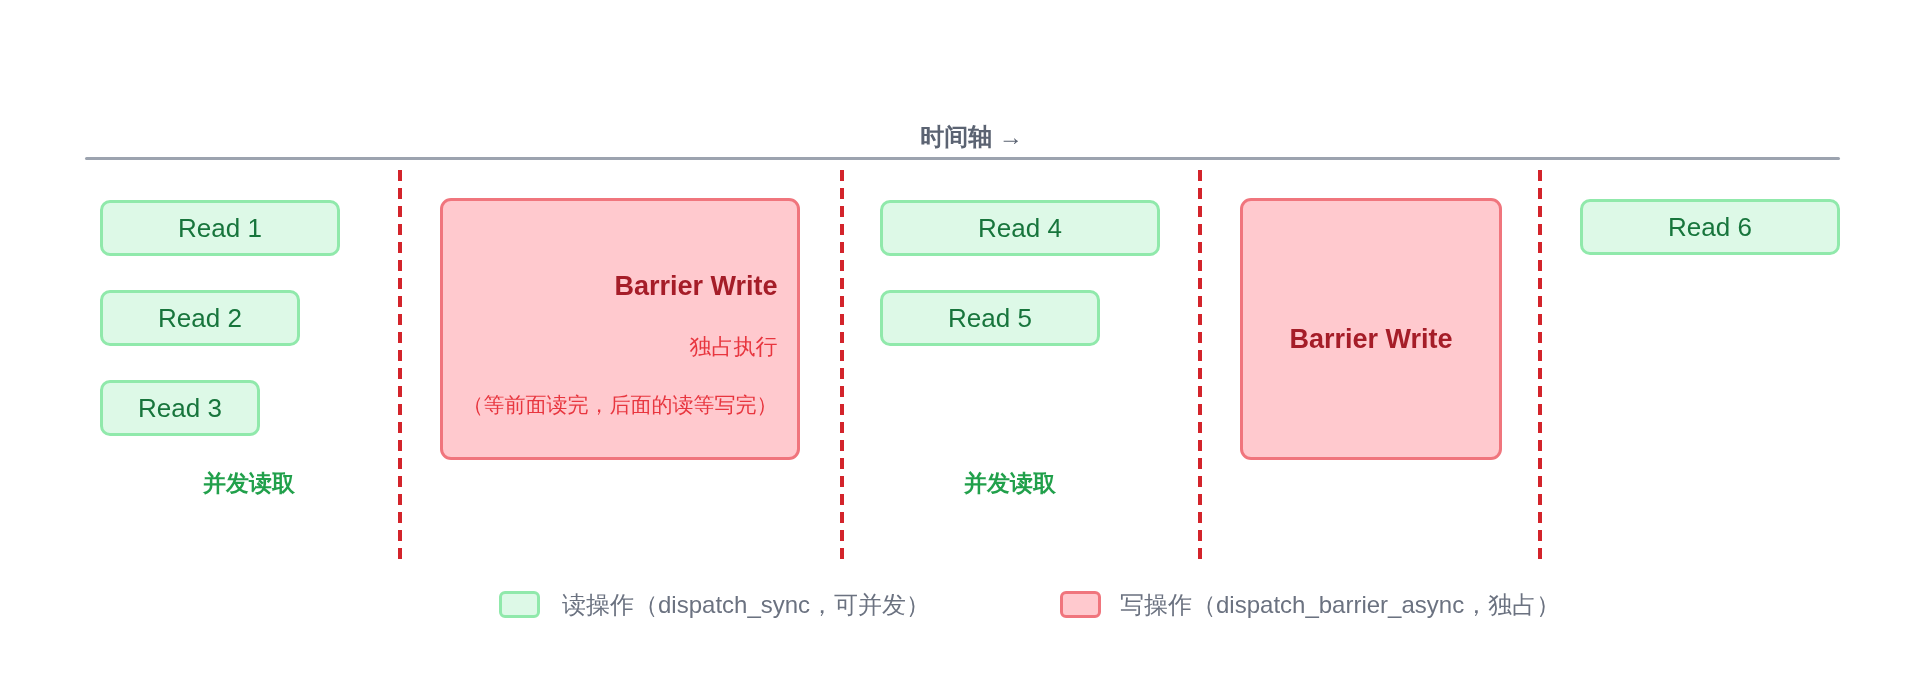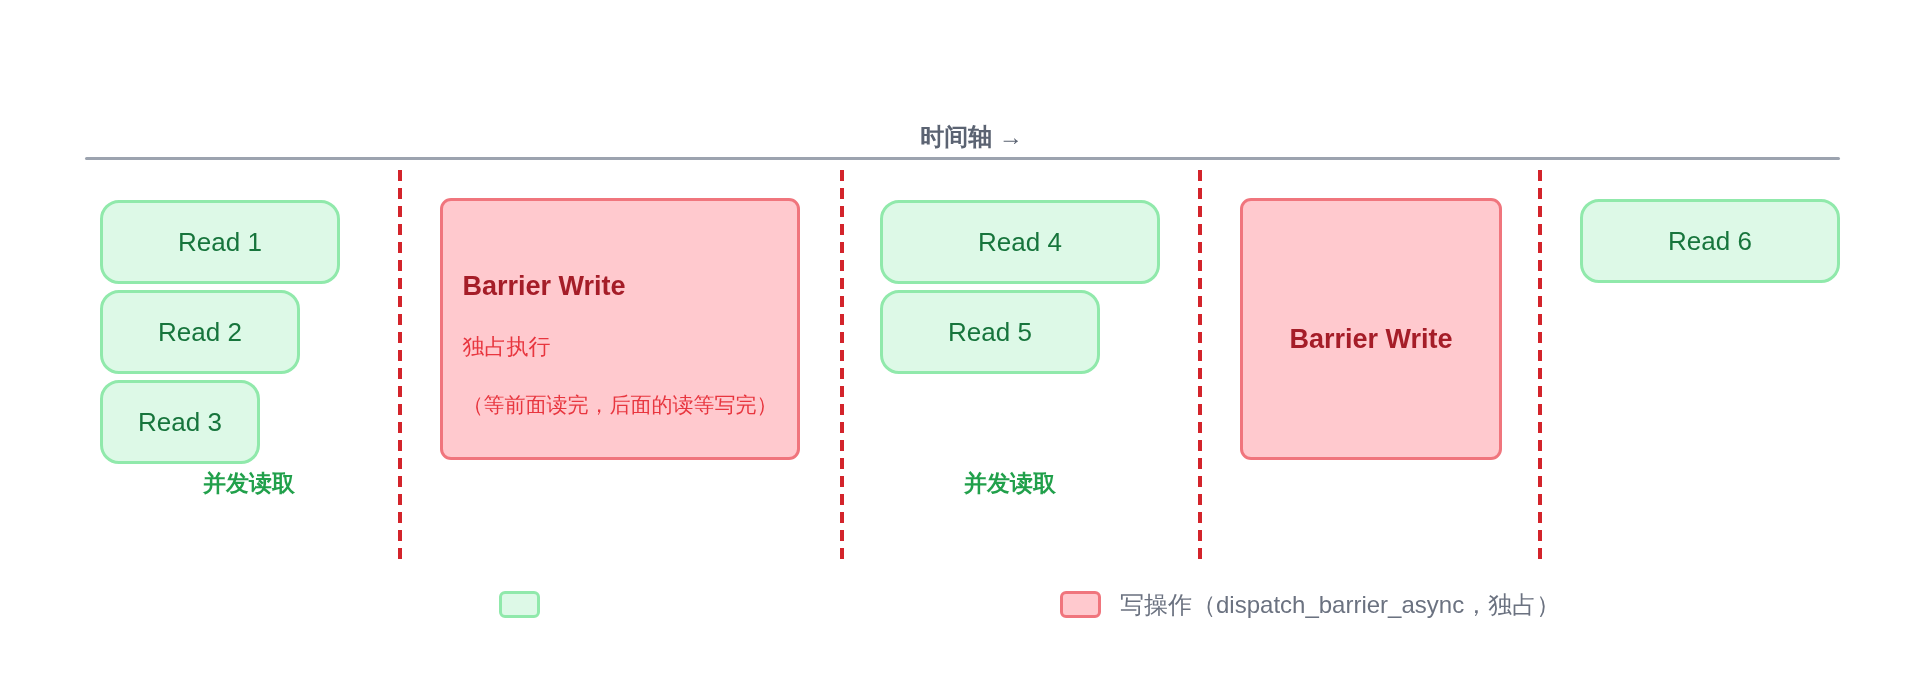--- a/index.html
+++ b/index.html
@@ -21,41 +21,41 @@
     background:var(--axis-gray);border-radius:2px;
   }
   
   .vdash{
     position:absolute;top:170px;width:4px;height:392px;
     background:repeating-linear-gradient(to bottom,var(--red-dash) 0 11px,transparent 11px 18px);
   }
   .vdash.d1{left:398px}.vdash.d2{left:840px}.vdash.d3{left:1198px}.vdash.d4{left:1538px}
   
   .read-box{
-    position:absolute;height:84px;box-sizing:border-box;
-    background:var(--green-fill);border:3px solid var(--green-border);border-radius:19px;
+    position:absolute;height:56px;box-sizing:border-box;
+    background:var(--green-fill);border:3px solid var(--green-border);border-radius:10px;
     display:flex;align-items:center;justify-content:center;
     font-size:26px;color:var(--green-text);
   }
   .r1{left:100px;top:200px;width:240px}
   .r2{left:100px;top:290px;width:200px}
   .r3{left:100px;top:380px;width:160px}
   .r4{left:880px;top:200px;width:280px}
   .r5{left:880px;top:290px;width:220px}
   .r6{left:1580px;top:199px;width:260px}
   .concurrent-label{
     position:absolute;top:468px;font-size:23px;font-weight:bold;color:var(--green-label);margin-left:28px;
   }
   .c-left{left:175px}.c-mid{left:936px}
   
   .barrier-box{
     position:absolute;box-sizing:border-box;
     background:var(--pink-fill);border:3px solid var(--pink-border);border-radius:11px;
     display:flex;flex-direction:column;align-items:center;justify-content:center;
-    text-align:left;
+    text-align:right;
   }
   .b1{left:440px;top:198px;width:360px;height:262px}
   .b1 .inner{transform:translateY(16px)}
   .b2{left:1240px;top:198px;width:262px;height:262px}
   .b2 .inner{transform:translateY(10px)}
   .barrier-title{font-size:27px;font-weight:bold;color:var(--red-dark);}
   .barrier-sub{font-size:22px;color:var(--red-bright);margin-top:30px;}
   .barrier-note{font-size:21px;color:var(--red-bright);margin-top:29px;white-space:nowrap;}
   
   .legend-swatch{
@@ -113,16 +113,17 @@
     <div class="inner">
       <div class="barrier-title">Barrier Write</div>
     </div>
   </div>
 
   <div class="read-box r6">
     <span>Read 6</span>
   </div>
 
   <div class="legend-swatch sw-read"></div>
+  <div class="legend-label lg-read">读操作（dispatch_sync，可并发）</div>
   <div class="legend-swatch sw-write"></div>
   <div class="legend-label lg-write">写操作（dispatch_barrier_async，独占）</div>
 
 </div>
 
 </body></html>

